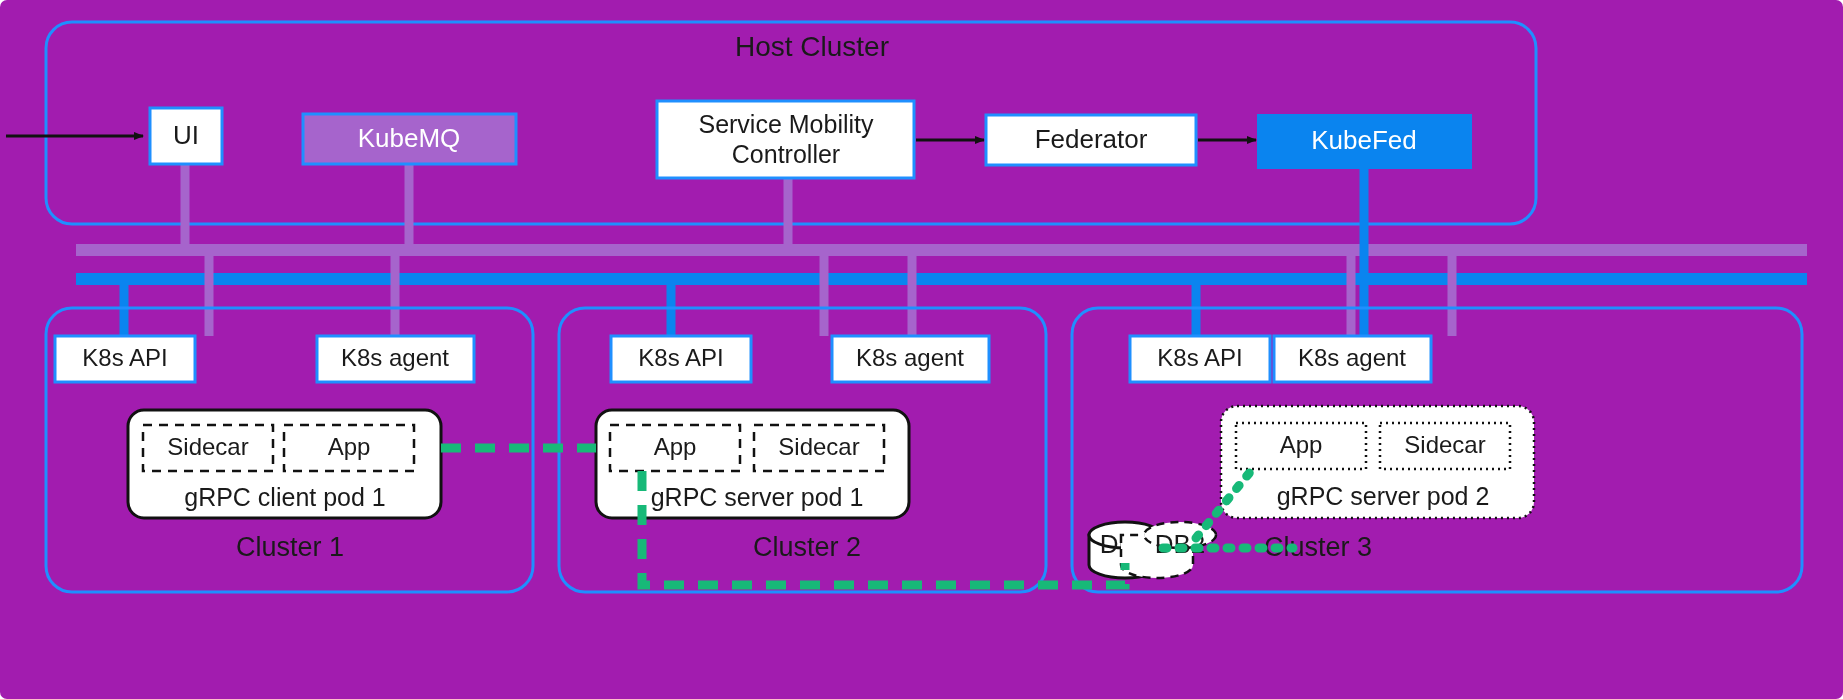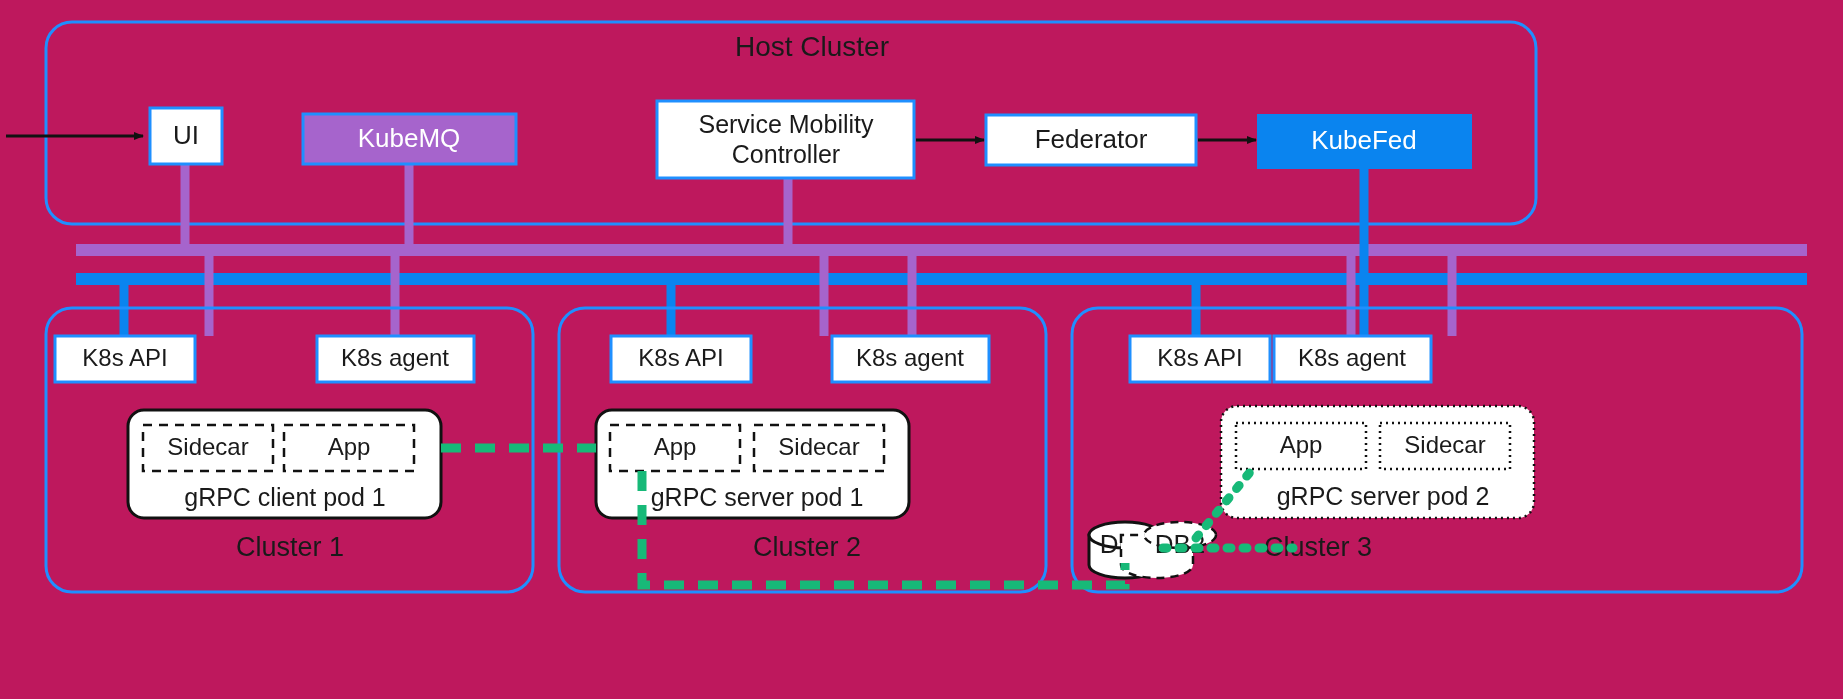--- a/index.html
+++ b/index.html
@@ -1,17 +1,17 @@
 <!DOCTYPE html>
 <html><head>
 <meta charset="utf-8">
 <style>
   html,body{margin:0;padding:0;background:#ffffff;}
   body{font-family:"Liberation Sans","DejaVu Sans",sans-serif;}
-  #stage{position:relative;width:1843px;height:699px;background:#be185d;overflow:hidden;}
+  #stage{position:relative;width:1843px;height:699px;background:#a21caf;overflow:hidden;border-radius:7px;}
   svg#diagram{position:absolute;left:0;top:0;width:1843px;height:699px;}
   .lbl{font-family:"Liberation Sans","DejaVu Sans",sans-serif;fill:#1a1a1a;}
   .lbl-w{fill:#ffffff;}
   text{dominant-baseline:middle;text-anchor:middle;}
 </style>
 </head>
 <body>
 
 <div id="stage">
   <svg id="diagram" viewBox="0 0 1843 699">

